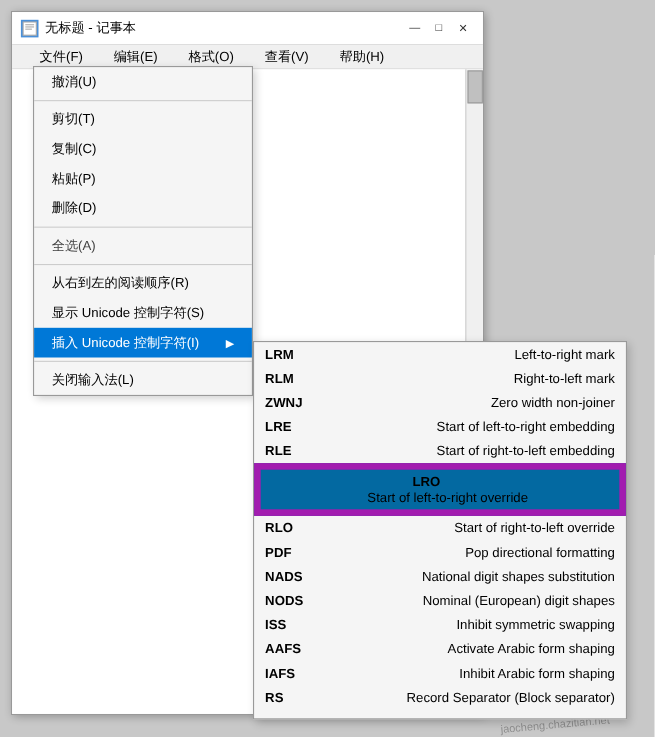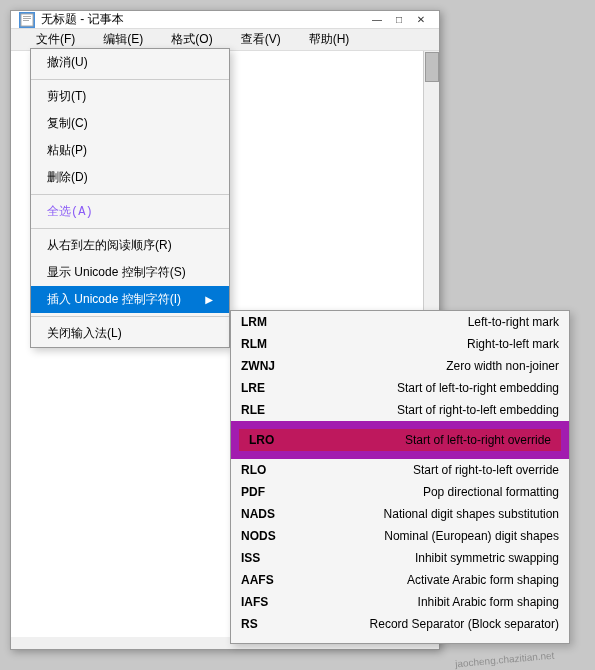--- a/index.html
+++ b/index.html
@@ -21,21 +21,21 @@
       width: 430px;
       height: 640px;
       background: #f0f0f0;
       border: 1px solid #999;
       box-shadow: 2px 2px 8px rgba(0,0,0,0.3);
     }
 
     
     .title-bar {
       background: #fff;
-      height: 18px;
+      height: 30px;
       display: flex;
       align-items: center;
       justify-content: space-between;
       padding: 0 8px;
       border-bottom: 1px solid #ddd;
     }
     .title-bar-left {
       display: flex;
       align-items: center;
       gap: 6px;
@@ -105,38 +105,38 @@
       width: 14px;
       height: 30px;
       background: #c0c0c0;
       margin: 1px;
       border: 1px solid #999;
     }
 
     
     .context-menu {
       position: absolute;
-      top: 48px;
+      top: 60px;
       left: 30px;
       width: 200px;
       background: #f5f5f5;
       border: 1px solid #999;
       box-shadow: 3px 3px 8px rgba(0,0,0,0.2);
       z-index: 100;
     }
     .ctx-item {
       padding: 5px 16px;
       font-size: 12px;
       color: #000;
       cursor: pointer;
       display: flex;
       justify-content: space-between;
       align-items: center;
     }
-    .ctx-item.disabled { color: #8b5cf6; cursor: default; font-family: Liberation Mono, monospace; }
+    .ctx-item.disabled { color: #404040; cursor: default; }
     .ctx-item.highlighted {
       background: #0078d7;
       color: #fff;
     }
     .ctx-separator {
       height: 1px;
       background: #ccc;
       margin: 3px 0;
     }
     .ctx-arrow {
@@ -156,22 +156,23 @@
     }
     .uni-item {
       padding: 4px 10px;
       font-size: 12px;
       display: flex;
       justify-content: space-between;
       align-items: center;
       cursor: pointer;
     }
     .uni-item.highlighted-red {
-      background: #be185d;
-      border: 8px solid #a21caf;
+      background: #0369a1;
+      border: 6px solid #a21caf;
+      flex-direction: column;
     }
     .uni-code {
       font-weight: bold;
       min-width: 50px;
       font-size: 12px;
     }
     .uni-desc {
       text-align: right;
       font-size: 12px;
       color: #000;

